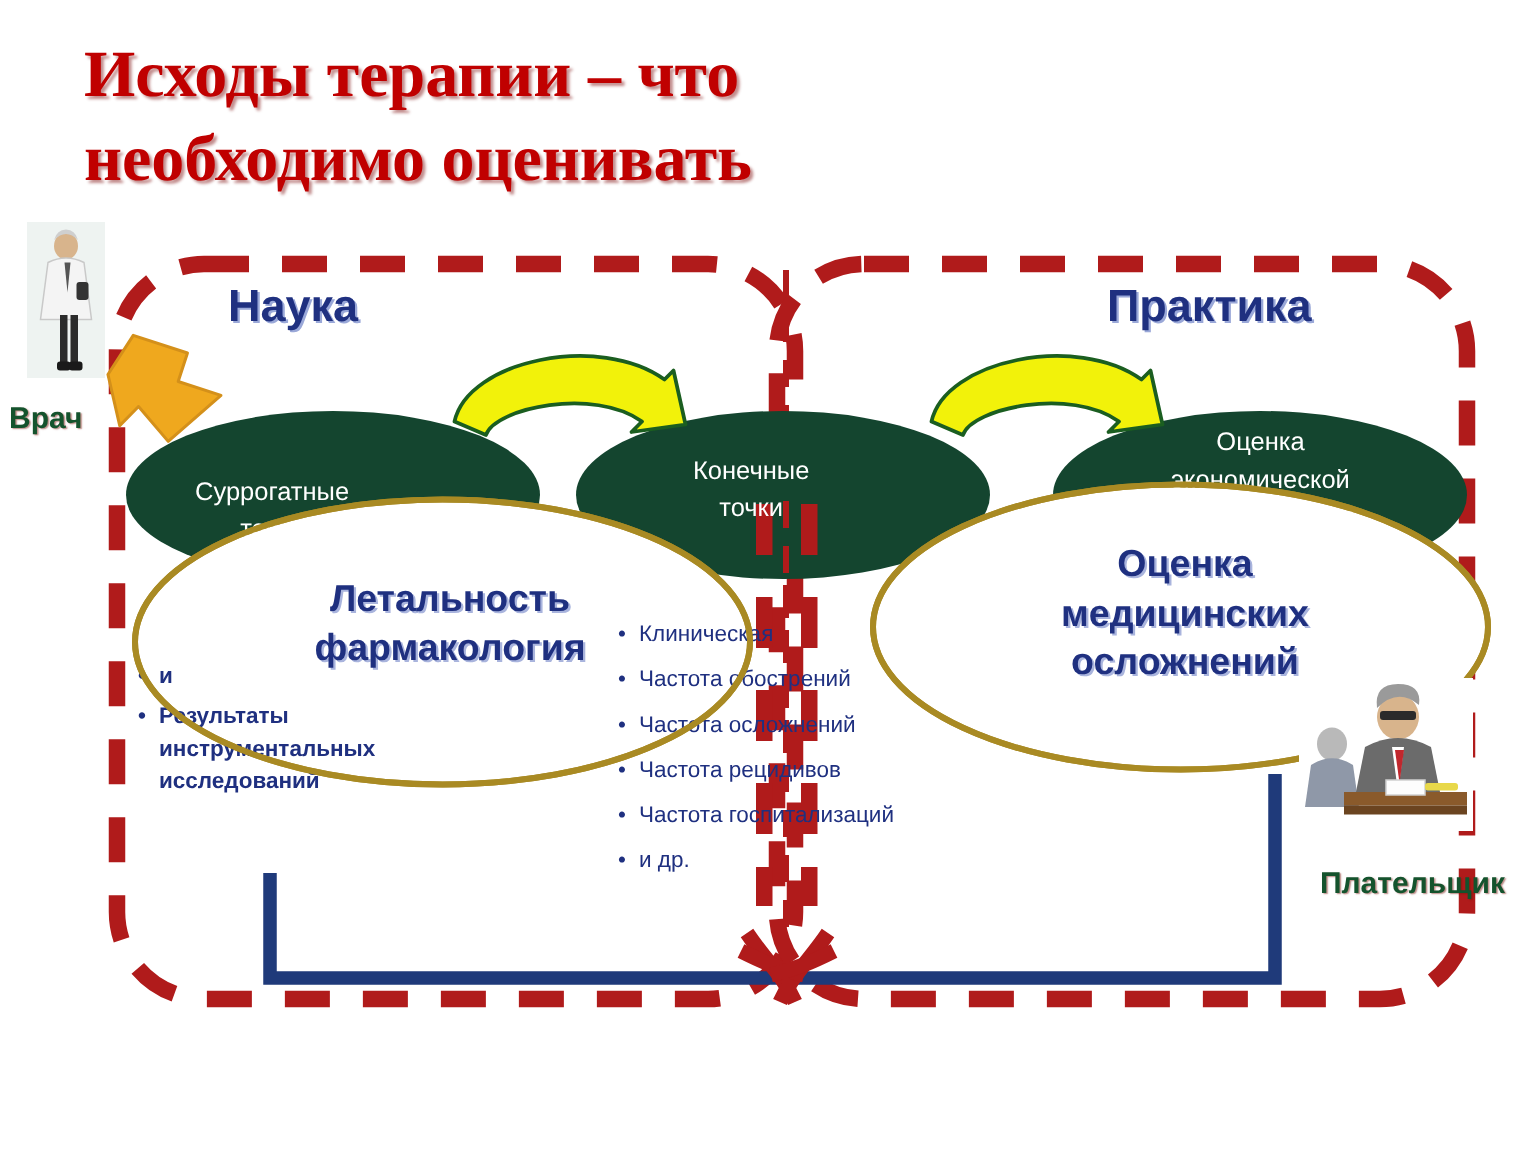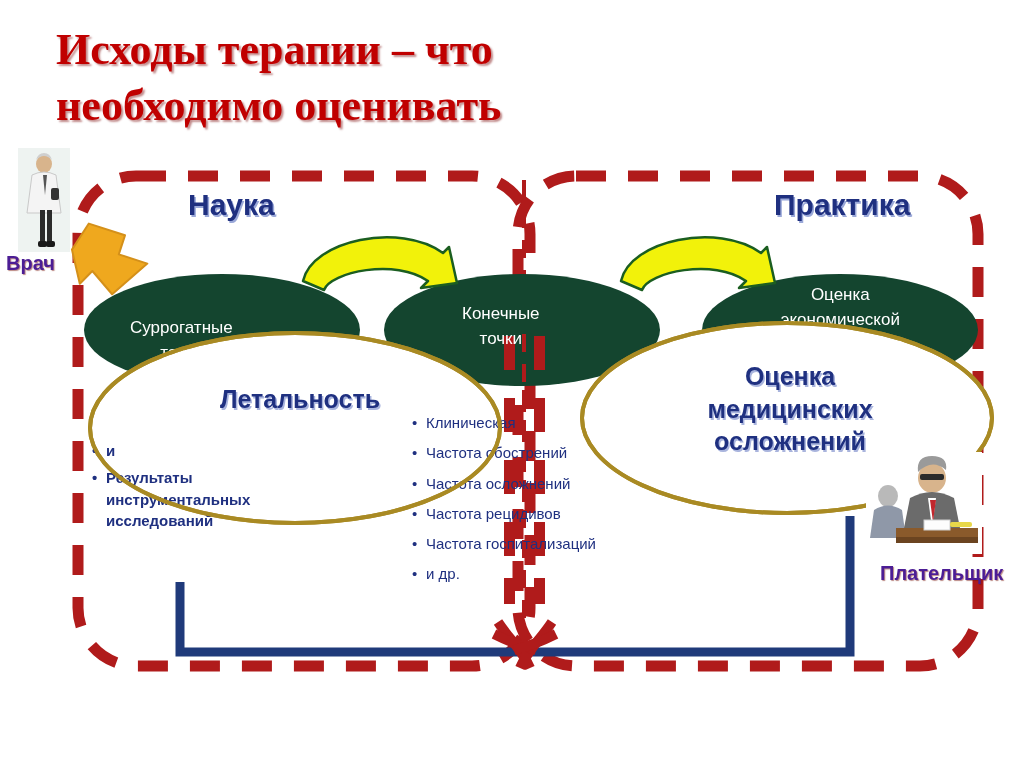--- a/index.html
+++ b/index.html
@@ -30,21 +30,20 @@
   .layer{position:absolute;left:0;top:0;width:1024px;height:767px;}
   svg.layer{pointer-events:none;}
 
   
   .sect-head{
     position:absolute;
     font-size:30px;font-weight:bold;
     color:#1f3080;
     text-shadow:1.5px 1.5px 0px #9aa8d8;
     white-space:nowrap;
-    margin-left:36px;
   }
   .sect-nauka{left:152px;top:188px;}
   .sect-praktika{left:738px;top:188px;}
 
   
   .green-label{
     position:absolute;
     color:#ffffff;
     font-size:17px;
     text-align:center;
@@ -78,23 +77,24 @@
   .col-mid{left:412px;top:412px;width:270px;}
   .col-mid .b{margin-bottom:9px;}
   .col-mid .b .tx{white-space:nowrap;}
 
   
   .clip-caption{
     position:absolute;
     font-family:"Liberation Sans", sans-serif;
     font-weight:bold;
     font-size:20px;
-    color:#4c1d95;
+    color:#14532d;
     text-shadow:1px 1px 1px rgba(120,20,10,.5);
     white-space:nowrap;
+    margin-top:16px;
   }
   .cap-vrach{left:6px;top:252px;}
   .cap-plat{left:880px;top:562px;}
 
   .clip{position:absolute;}
   .clip-doctor{left:18px;top:148px;width:52px;height:104px;background:#eef3f1;}
   .clip-payer{left:866px;top:452px;width:116px;height:102px;background:#ffffff;}
 </style>
 </head>
 <body>
@@ -210,20 +210,21 @@
     </div>
   </div>
 
   <svg class="layer" width="1024" height="767" viewBox="0 0 1024 767" xmlns="http://www.w3.org/2000/svg">
     <ellipse cx="295" cy="428" rx="205" ry="95" fill="none" stroke="#a98a23" stroke-width="4"></ellipse>
     <ellipse cx="787" cy="418" rx="205" ry="95" fill="none" stroke="#a98a23" stroke-width="4"></ellipse>
   </svg>
 
   <div class="gold-label goldl-left">
     <div>Летальность</div>
+    <div>фармакология</div>
   </div>
   <div class="gold-label goldl-right">
     <div>Оценка</div>
     <div>медицинских</div>
     <div>осложнений</div>
   </div>
 
   <svg class="clip clip-doctor" viewBox="0 0 52 104" xmlns="http://www.w3.org/2000/svg">
     <rect x="0" y="0" width="52" height="104" fill="#eef3f1"></rect>
     <ellipse cx="26" cy="16" rx="8" ry="9" fill="#d8b48c"></ellipse>

